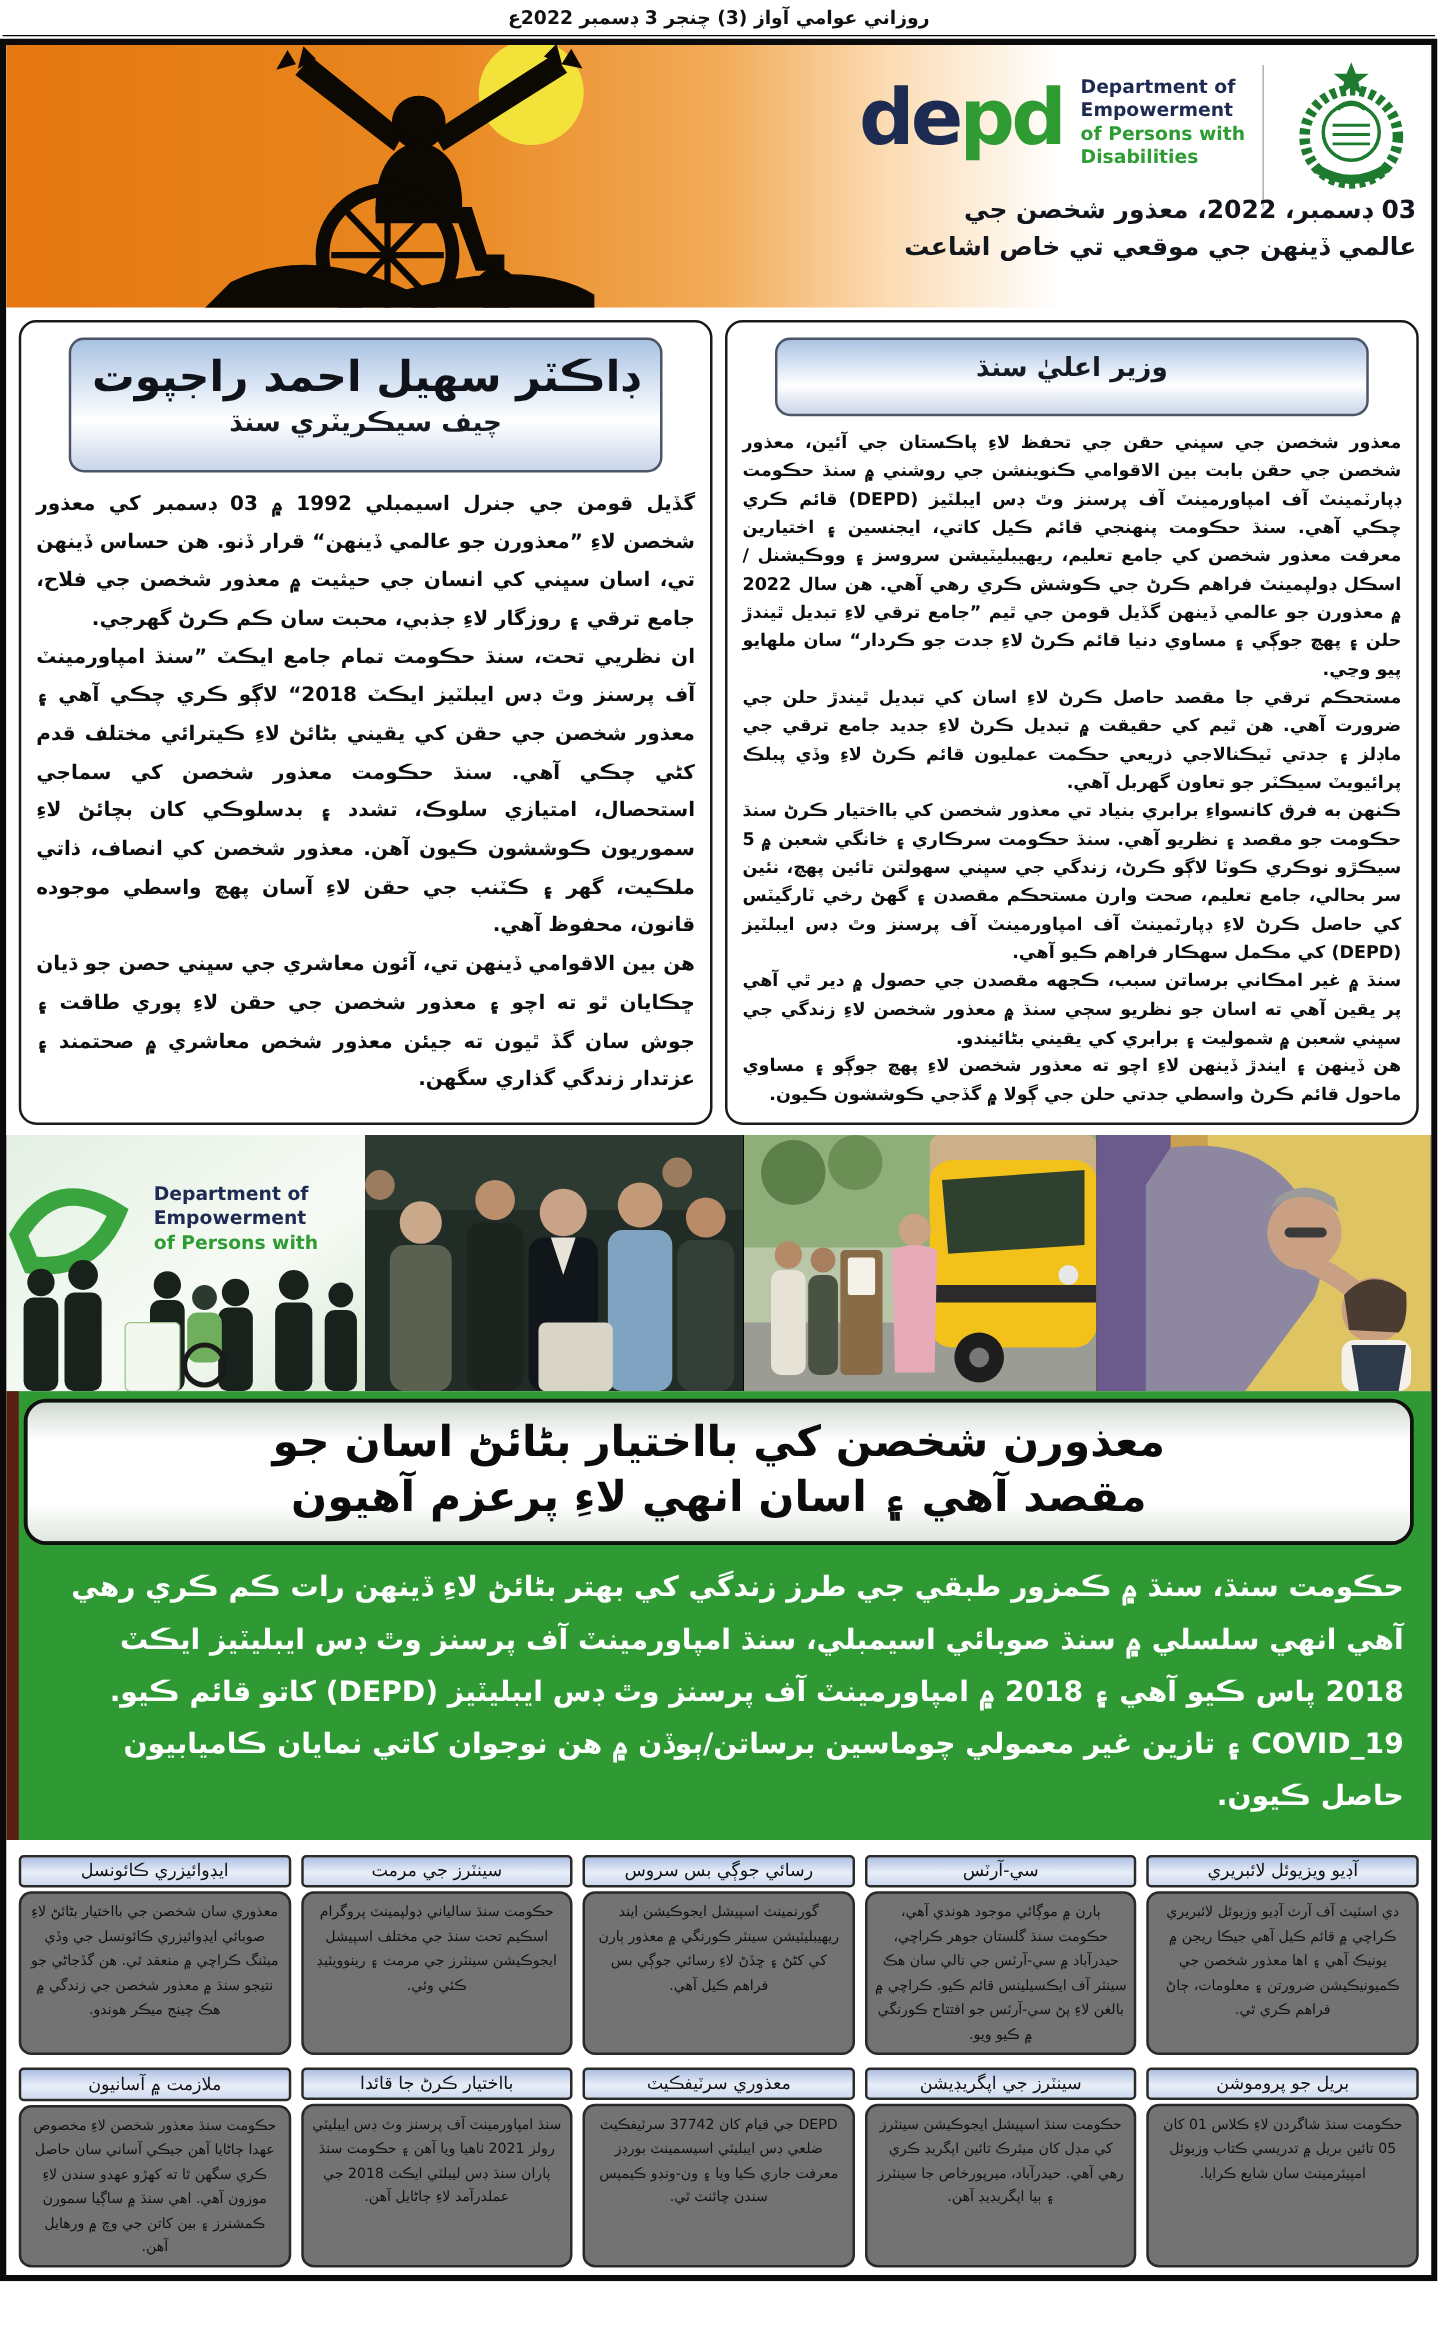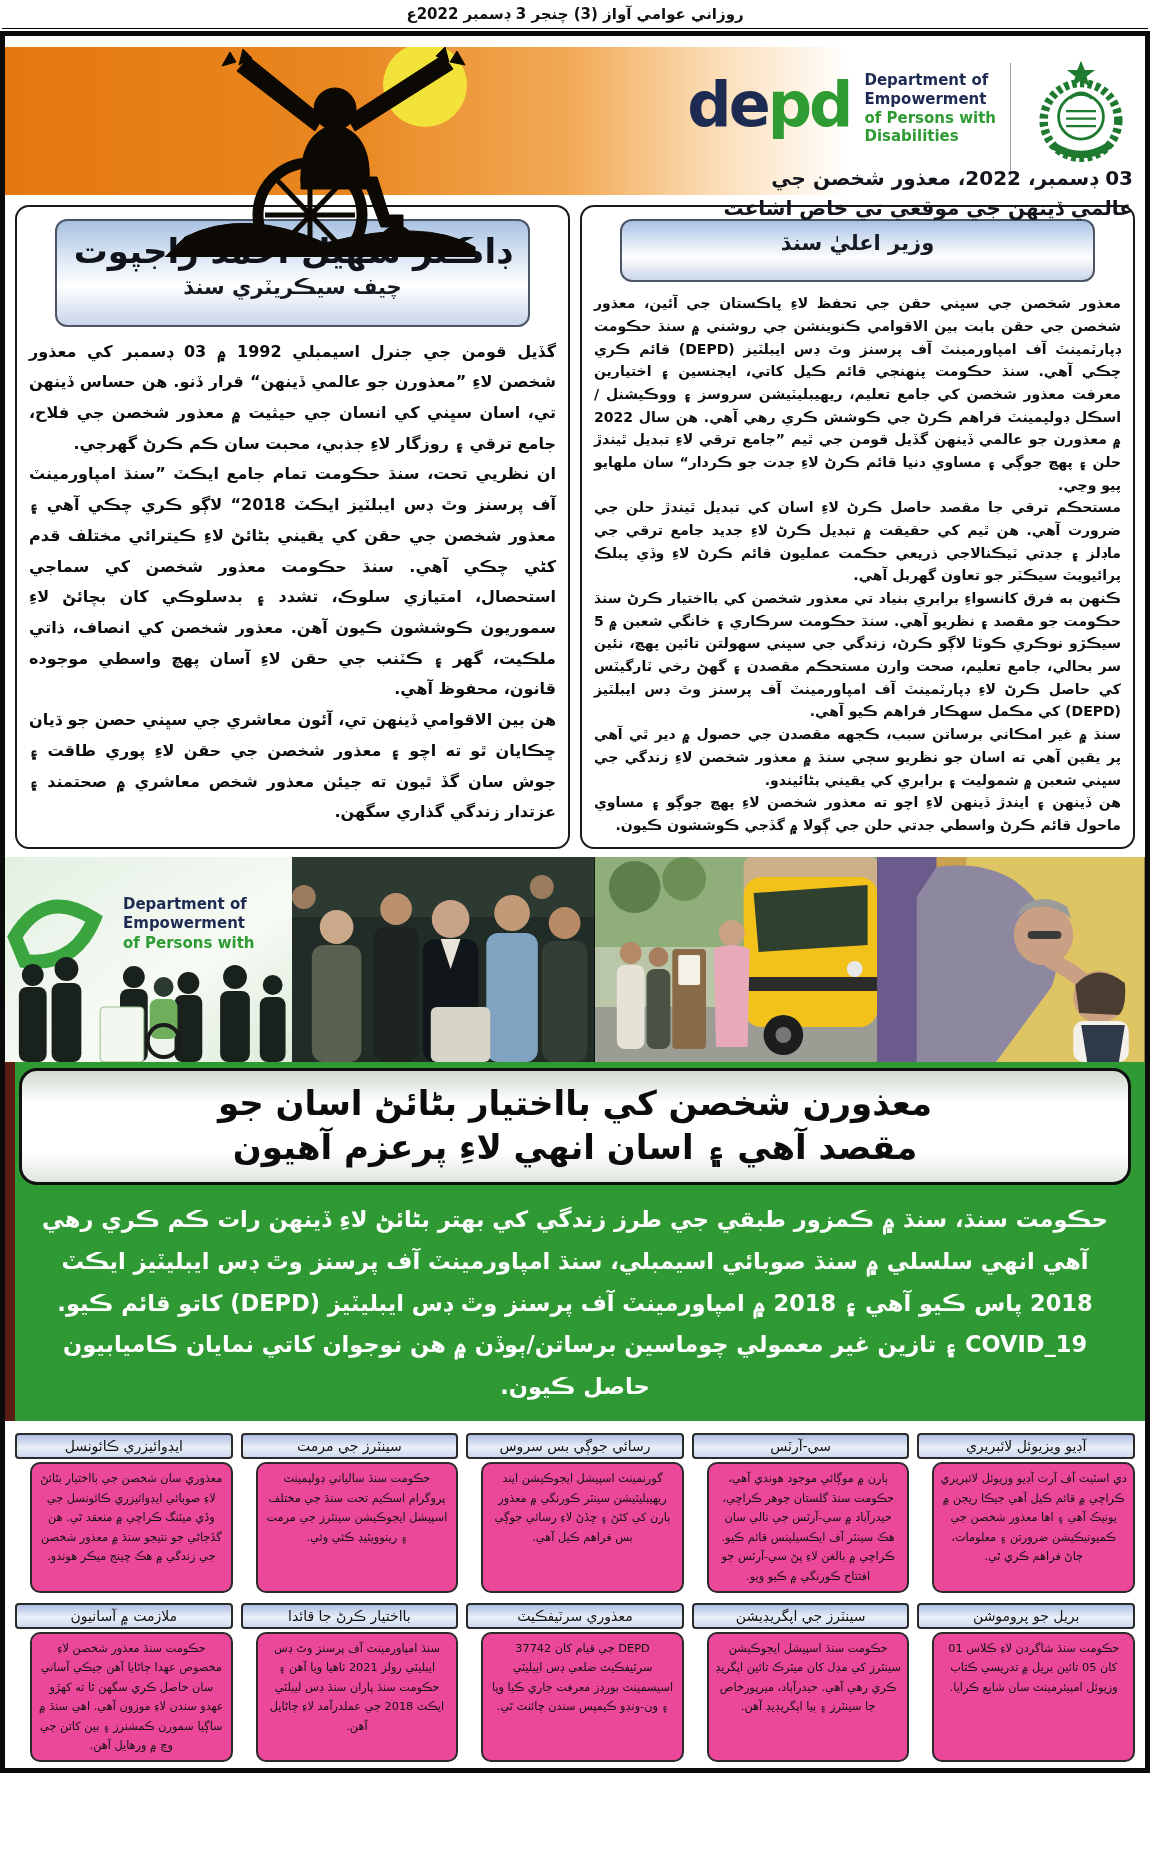--- a/index.html
+++ b/index.html
@@ -8,22 +8,22 @@
 
   
   .masthead { height:28px; display:flex; align-items:center; justify-content:center;
               font-size:15px; font-weight:bold; color:#111; }
   .hairline { height:1px; background:#000; margin:0 2px 2px 2px; }
 
   
   .page-frame { border:5px solid #0b0b0b; background:#fff; overflow:hidden; }
 
   
-  .hero { position:relative; height:148px;
-          background:linear-gradient(90deg,#e5770f 0%,#e98720 30%,#f2ab58 50%,#fbdcb4 62%,#ffffff 74%);margin-top:11px; }
+  .hero { position:relative; height:210px;
+          background:linear-gradient(90deg,#e5770f 0%,#e98720 30%,#f2ab58 50%,#fbdcb4 62%,#ffffff 74%); }
   .hero-art { position:absolute; top:0; left:0; height:210px; width:560px; }
   .hero-brand { position:absolute; top:10px; right:8px; display:flex; direction:ltr;
                 align-items:flex-start; gap:14px; }
   .depd-word { font-size:62px; font-weight:bold; letter-spacing:-3px; line-height:95px; }
   .depd-word .navy { color:#1d2a52; }
   .depd-word .green{ color:#2e9b33; }
   .dept-lines { padding-top:14px; font-size:15px; font-weight:bold; line-height:1.25; }
   .dept-lines .navy { color:#1d2a52; }
   .dept-lines .green{ color:#2e9b33; }
   .brand-divider { width:1px; height:115px; background:#9aa0a8; margin-top:6px; }
@@ -51,32 +51,32 @@
                    font-size:15px; font-weight:bold; line-height:1.3; }
   .backdrop-text .g { color:#2e9b33; } .backdrop-text .n { color:#1d2a52; }
 
   
   .banner-green { background:#2f9a33; padding:6px 8px 14px 8px; position:relative; }
   .banner-maroon { position:absolute; top:0; right:auto; left:0; width:10px; height:100%; background:#5a1e14; }
   .headline-box { border:3px solid #101010; border-radius:18px; margin:0 6px 10px 6px;
                   background:linear-gradient(180deg,#cfd9d0 0%,#ffffff 28%,#ffffff 72%,#dfe6df 100%);
                   text-align:center; padding:10px 8px 12px 8px; }
   .headline-box .hl { font-size:34px; font-weight:900; color:#0c0c0c; line-height:1.32; }
-  .banner-body { color:#ffffff; font-size:22.5px; font-weight:bold; text-align:center;
+  .banner-body { color:#ffffff; font-size:22.5px; font-weight:bold; 
                  line-height:1.85; padding:4px 14px 0 14px; }
 
   
   .grid { display:grid; grid-template-columns:repeat(5,1fr); gap:10px 8px; padding:12px 10px 6px 10px; }
   .gbox { display:flex; flex-direction:column; }
   .gbox-head { border:2px solid #2a2a2a; border-radius:4px; text-align:center;
                font-size:14px; font-weight:400; color:#101010; padding:3px 2px;
                background:linear-gradient(180deg,#aebfe2 0%,#e9eff9 55%,#cdd9ee 100%); }
   .gbox-body { border:2px solid #2a2a2a; border-radius:10px; margin-top:3px; flex:1;
                font-size:11.3px; font-weight:500; color:#101010; line-height:1.72;
-               text-align:center; padding:5px 6px; background:#ec4899;margin-left:15px; }
+               text-align:center; padding:5px 6px; background:#737373; }
 </style>
 </head>
 <body>
 
 <div class="masthead">
   <span>روزاني عوامي آواز (3) چنجر 3 ڊسمبر 2022ع</span>
 </div>
 <div class="hairline"></div>
 
 <div class="page-frame">

